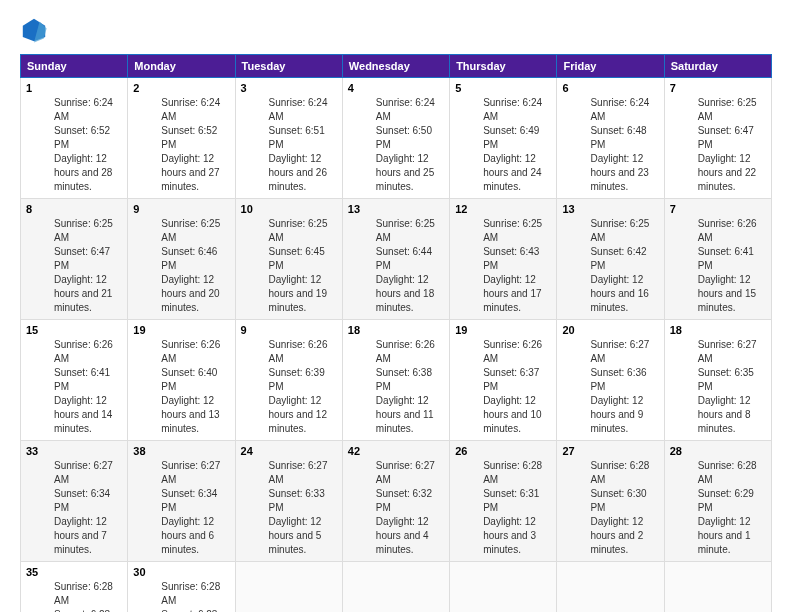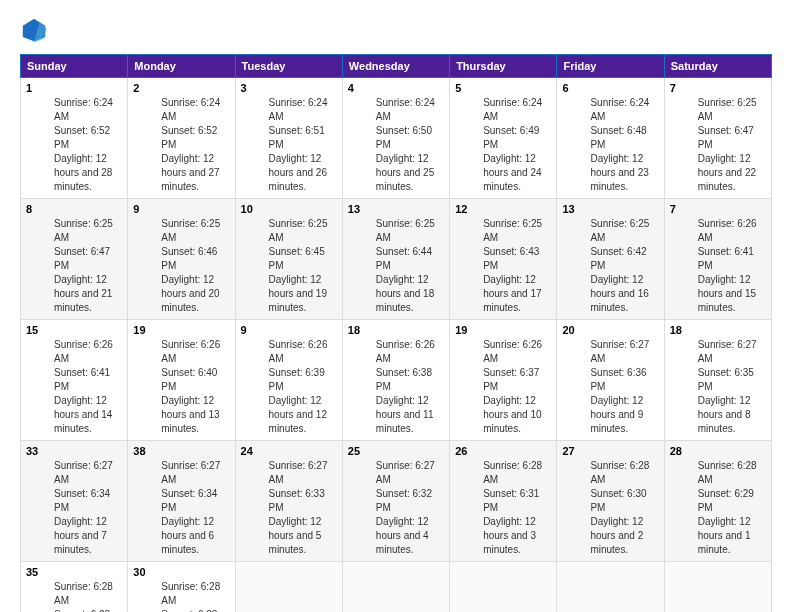--- a/index.html
+++ b/index.html
@@ -320,21 +320,21 @@
       </td>
           <td>
         <span class="day-num">24</span>
         <div class="day-info">
           Sunrise: 6:27 AM<br>
           Sunset: 6:33 PM<br>
           Daylight: 12 hours and 5 minutes.
         </div>
       </td>
           <td>
-        <span class="day-num">25</span>
+        <span class="day-num">42</span>
         <div class="day-info">
           Sunrise: 6:27 AM<br>
           Sunset: 6:32 PM<br>
           Daylight: 12 hours and 4 minutes.
         </div>
       </td>
           <td>
         <span class="day-num">26</span>
         <div class="day-info">
           Sunrise: 6:28 AM<br>

